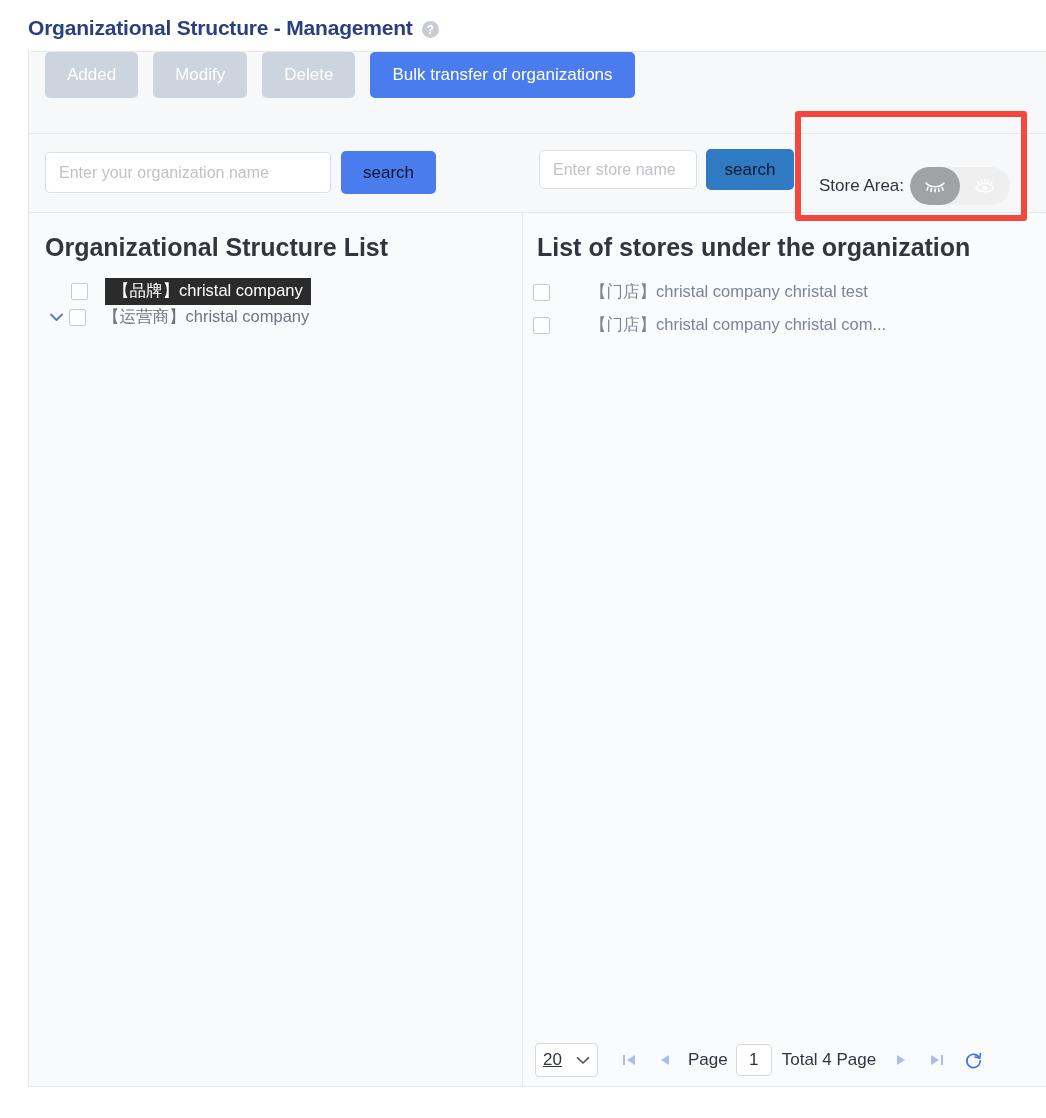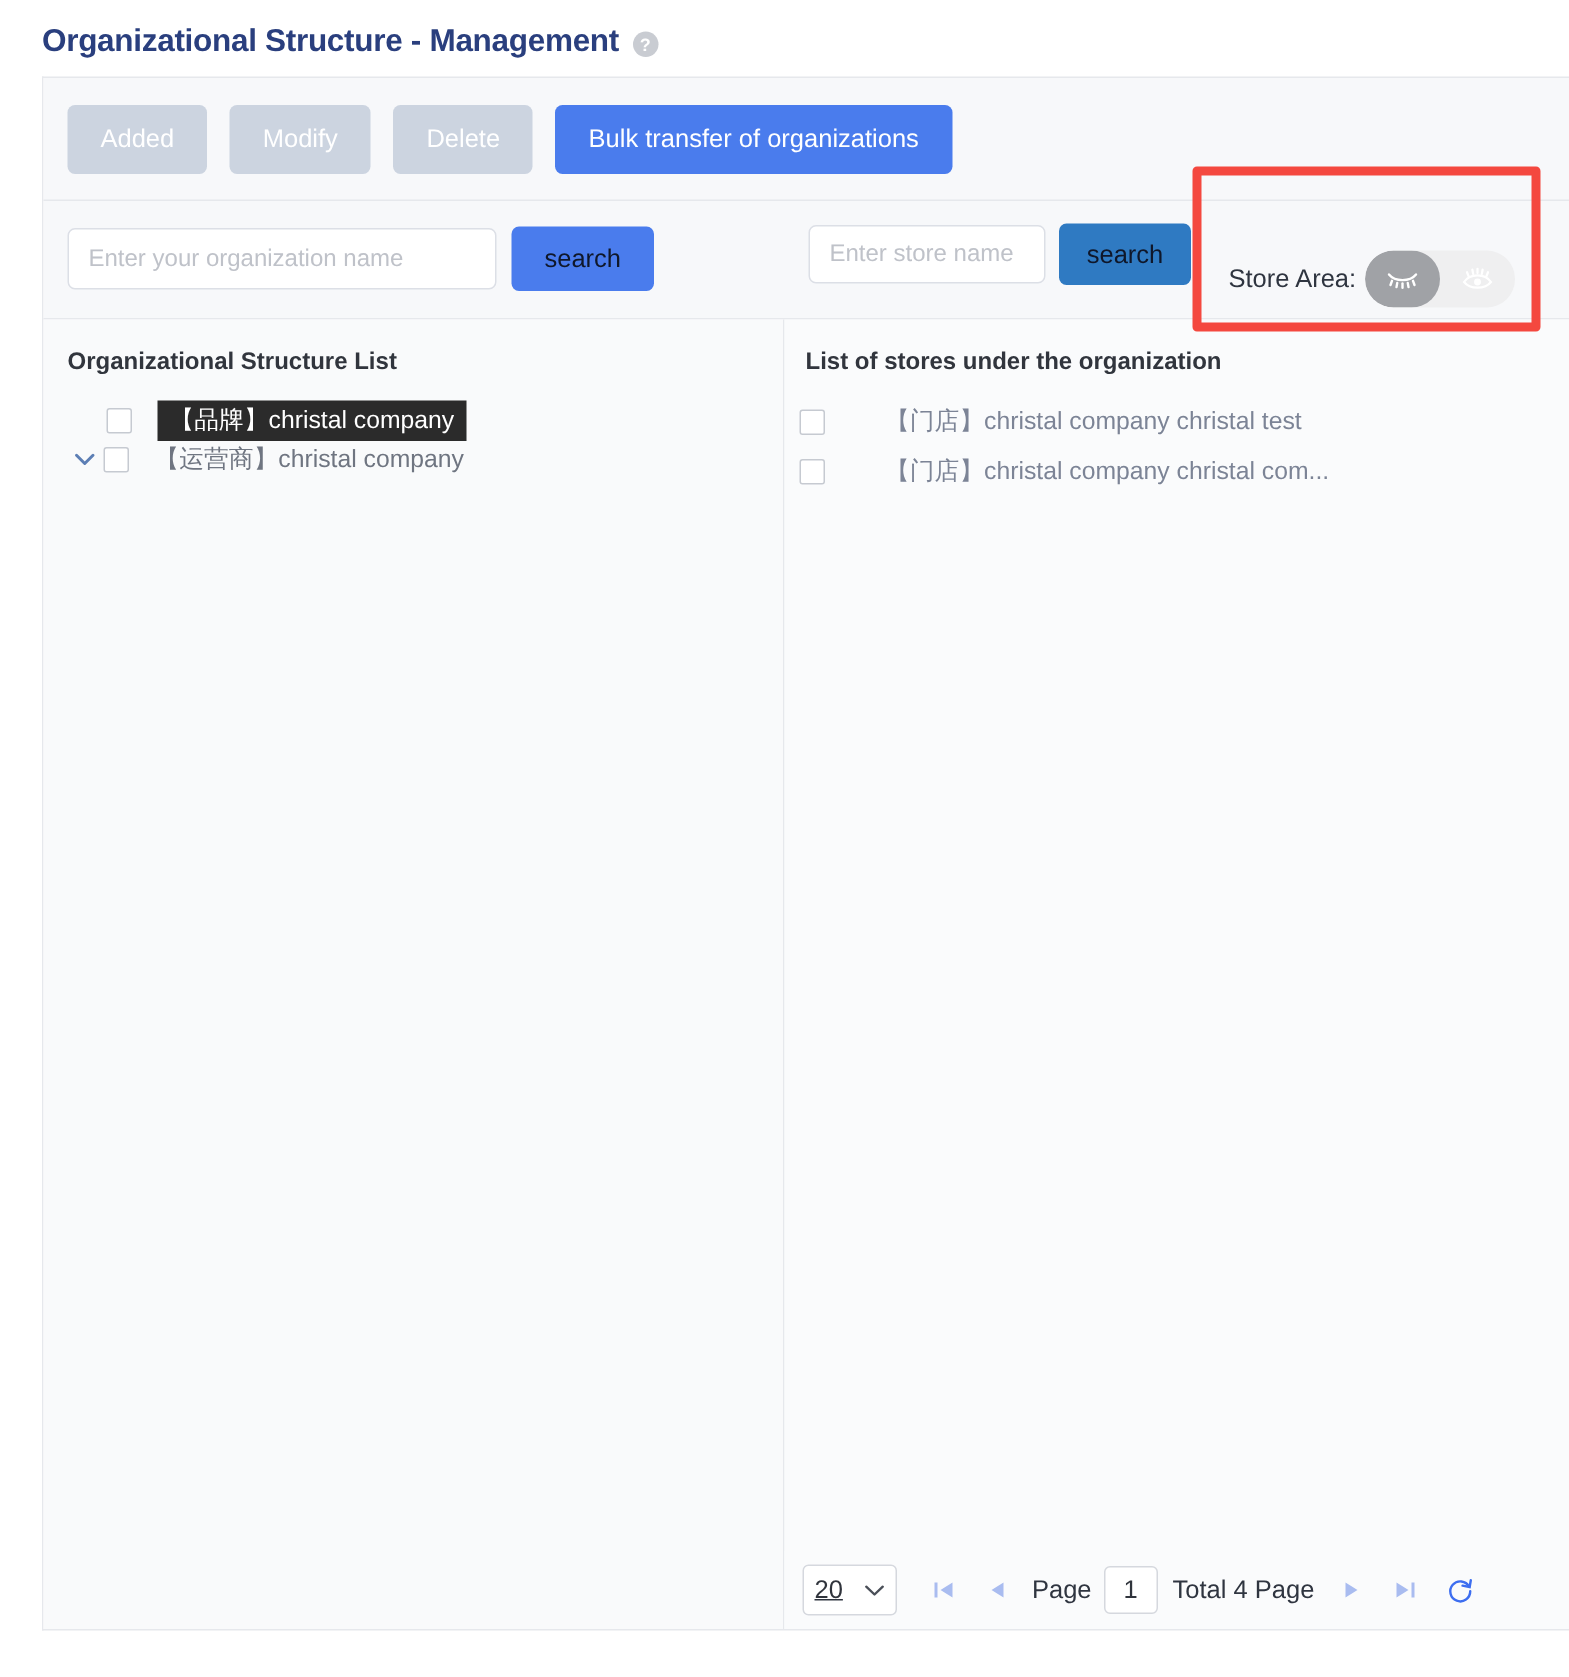--- a/index.html
+++ b/index.html
@@ -69,21 +69,20 @@
   
   .toolbar {
     position: absolute;
     left: 0; top: 0;
     width: 100%;
     height: 82px;
     background: #f7f8fa;
     border-bottom: 1px solid #e6e8ec;
     box-sizing: border-box;
     display: flex;
-    align-items: center;
     padding-left: 16px;
     gap: 15px;
   }
   .btn {
     border: none;
     border-radius: 5px;
     font-size: 17px;
     font-family: "Liberation Sans", sans-serif;
     cursor: pointer;
     height: 46px;
@@ -220,21 +219,21 @@
     box-sizing: border-box;
     background: #f9fafb;
     position: relative;
   }
   .right-pane {
     flex: 1;
     background: #fafbfc;
     position: relative;
   }
   .pane-heading {
-    font-size: 16px;
+    font-size: 25px;
     font-weight: bold;
     color: #31353d;
     margin: 20px 0 0 16px;
   }
   .right-pane .pane-heading { margin-left: 14px; }
 
   
   .tree { margin-top: 16px; }
   .tree-row {
     display: flex;

